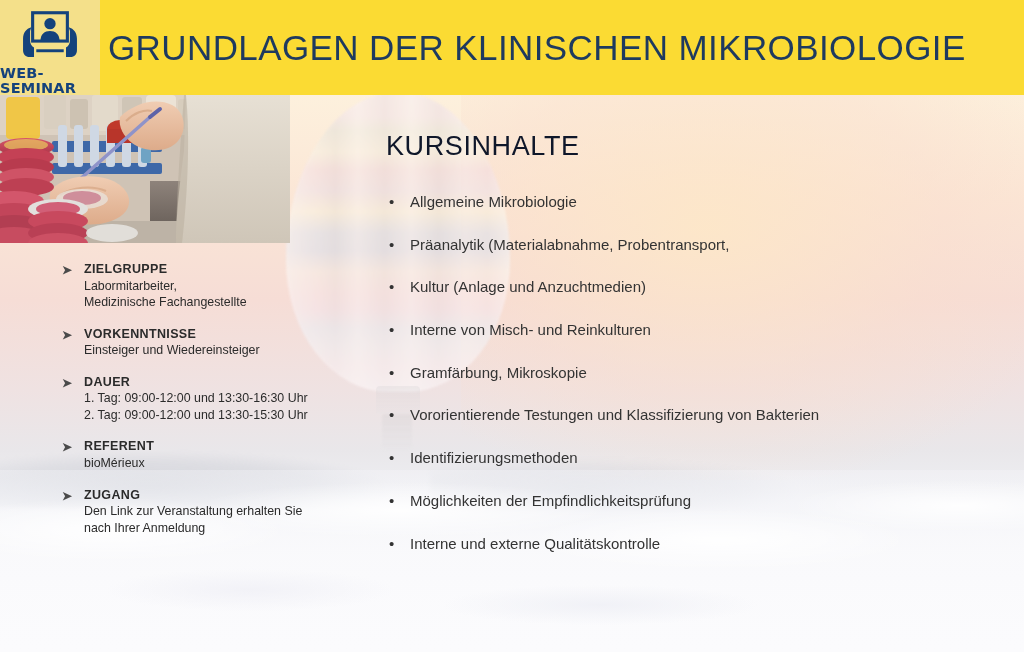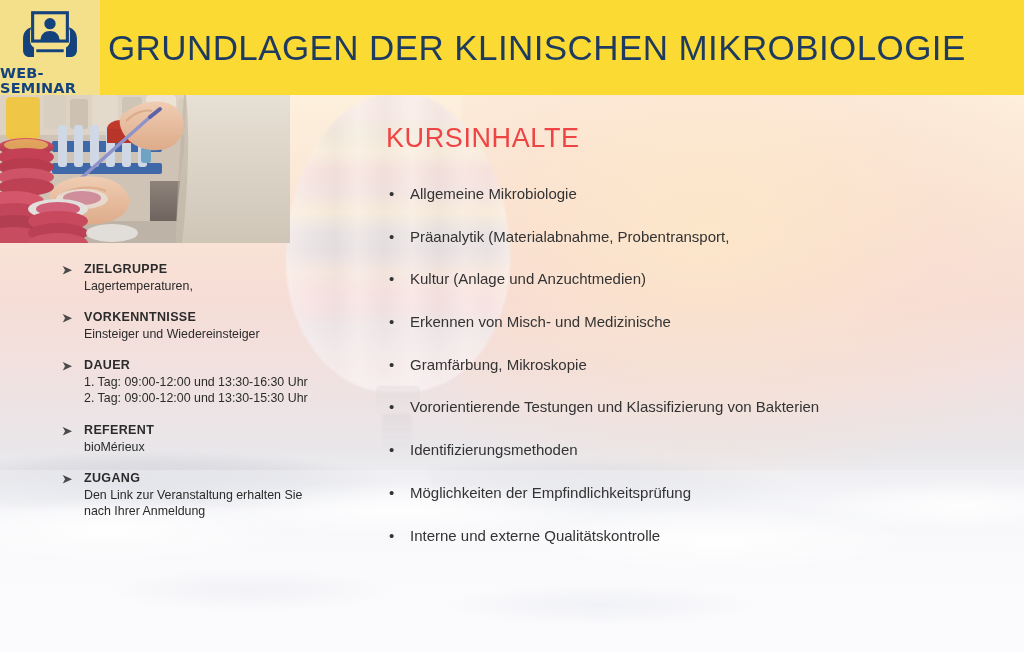--- a/index.html
+++ b/index.html
@@ -278,22 +278,22 @@
     position: absolute;
     left: 386px;
     top: 122px;
     width: 600px;
   }
   .content-title {
     font-family: "Liberation Sans", sans-serif;
     font-size: 27px;
     font-weight: 400;
     letter-spacing: 0.6px;
-    color: #ef4444;
-    margin: 1px 0 30px 0;
+    color: #0f172a;
+    margin: 9px 0 30px 0;
   }
   .bullets { list-style: none; margin: 0; padding: 0; }
   .bullet {
     position: relative;
     padding-left: 24px;
     margin-bottom: 22px;
     font-family: "Liberation Sans", sans-serif;
     font-size: 15px;
     font-weight: 400;
     color: #333333;
@@ -448,21 +448,22 @@
   </div>
 
   <div class="info-col">
 
     <div class="info-block">
       <div class="info-head">
         <span class="arrow-icon">➤</span>
         <span>ZIELGRUPPE</span>
       </div>
       <div class="info-lines">
-        <div>Lagertemperaturen,</div>
+        <div>Labormitarbeiter,</div>
+        <div>Medizinische Fachangestellte</div>
       </div>
     </div>
 
     <div class="info-block">
       <div class="info-head">
         <span class="arrow-icon">➤</span>
         <span>VORKENNTNISSE</span>
       </div>
       <div class="info-lines">
         <div>Einsteiger und Wiedereinsteiger</div>
@@ -514,21 +515,21 @@
       <li class="bullet">
         <span class="bullet-dot">•</span>
         <span class="bullet-text">Präanalytik (Materialabnahme, Probentransport,</span>
       </li>
       <li class="bullet">
         <span class="bullet-dot">•</span>
         <span class="bullet-text">Kultur (Anlage und Anzuchtmedien)</span>
       </li>
       <li class="bullet">
         <span class="bullet-dot">•</span>
-        <span class="bullet-text">Erkennen von Misch- und Medizinische</span>
+        <span class="bullet-text">Interne von Misch- und Reinkulturen</span>
       </li>
       <li class="bullet">
         <span class="bullet-dot">•</span>
         <span class="bullet-text">Gramfärbung, Mikroskopie</span>
       </li>
       <li class="bullet">
         <span class="bullet-dot">•</span>
         <span class="bullet-text">Vororientierende Testungen und Klassifizierung von Bakterien</span>
       </li>
       <li class="bullet">

